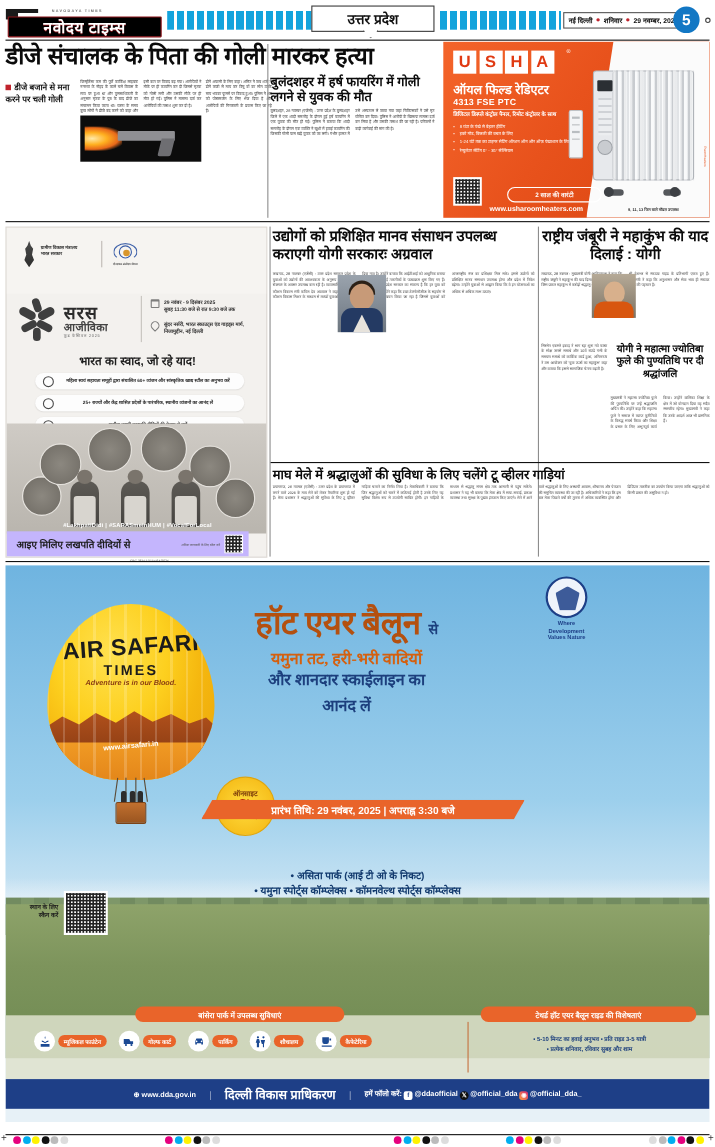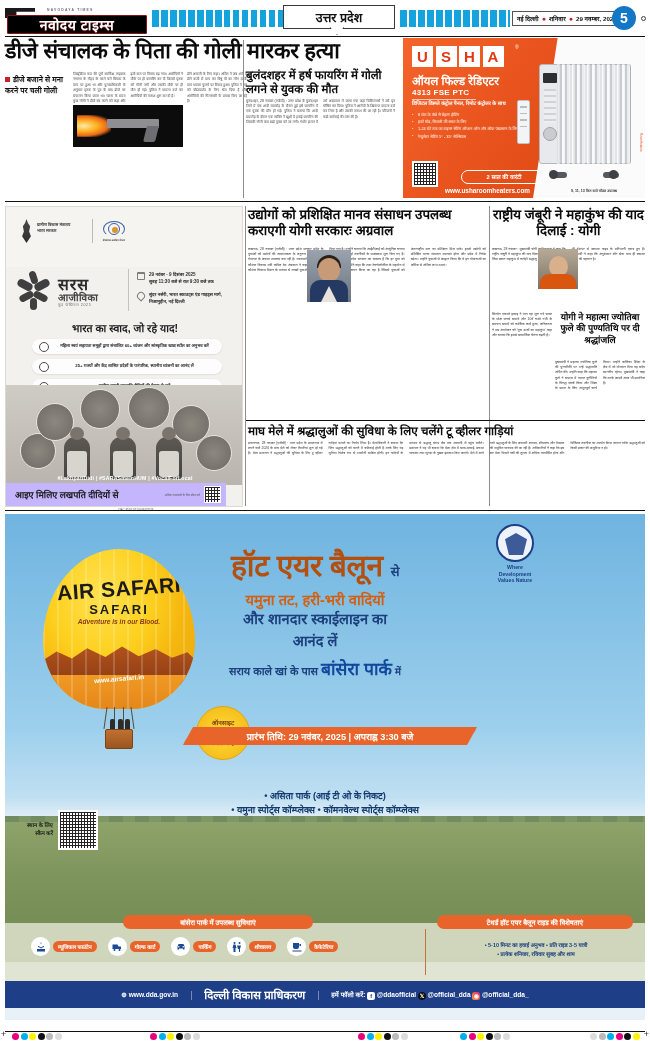--- a/index.html
+++ b/index.html
@@ -565,21 +565,21 @@
     <div class="dda-haze"></div>
     <div class="dda-trees"></div>
     <div class="dda-ground"></div>
 
     <div class="balloon">
       <div class="env">
         <div class="env-band"></div>
         <div class="env-band2"></div>
         <div class="env-gore"></div>
         <div class="env-txt1">AIR SAFARI</div>
-        <div class="env-txt2">SAFARI</div>
+        <div class="env-txt2">TIMES</div>
         <div class="env-txt3">Adventure is in our Blood.</div>
         <div class="env-url">www.airsafari.in</div>
       </div>
       <div class="bskt-ropes">
         <i style="left:2px;transform:rotate(8deg)"></i>
           <i style="left:11px"></i>
           <i style="left:20px"></i>
           <i style="left:29px;transform:rotate(-8deg)"></i>
       </div>
       <div class="bskt-people">
@@ -607,35 +607,30 @@
     </div>
 
     <div class="dda-emblem">
       <div class="dda-seal"></div>
       <div class="dda-tagline">
         <div>Where Development</div>
         <div>Values Nature</div>
       </div>
     </div>
 
-    <div class="dda-h1" style="position:absolute;left:0;top:30px;width:620px;">
+    <div class="dda-h1" style="position:absolute;left:0;top:30px;width:620px;font-family:Liberation Serif, serif;">
       <div class="line-hot">
         <span>हॉट एयर बैलून</span>
         <span class="sm">से</span>
       </div>
       <div class="line-y1">
         <span class="or">यमुना तट, हरी-भरी वादियों</span><br>
         <span>और शानदार स्काईलाइन का</span>
       </div>
       <div class="line-y2">आनंद लें</div>
-      <div class="line-park">
-        <span>सराय काले खां के पास</span>
-        <span class="big">बांसेरा पार्क</span>
-        <span class="sm2">में</span>
-      </div>
     </div>
 
     <div class="ribbon" style="top:213px;">प्रारंभ तिथि: 29 नवंबर, 2025  |  अपराह्न 3:30 बजे</div>
     <div class="venues" style="top:264px;">
       <div>• असिता पार्क (आई टी ओ के निकट)</div>
       <div>• यमुना स्पोर्ट्स कॉम्प्लेक्स • कॉमनवेल्थ स्पोर्ट्स कॉम्प्लेक्स</div>
     </div>
 
     <div class="amen-wrap">
       <div class="amen-title">बांसेरा पार्क में उपलब्ध सुविधाएं</div>

